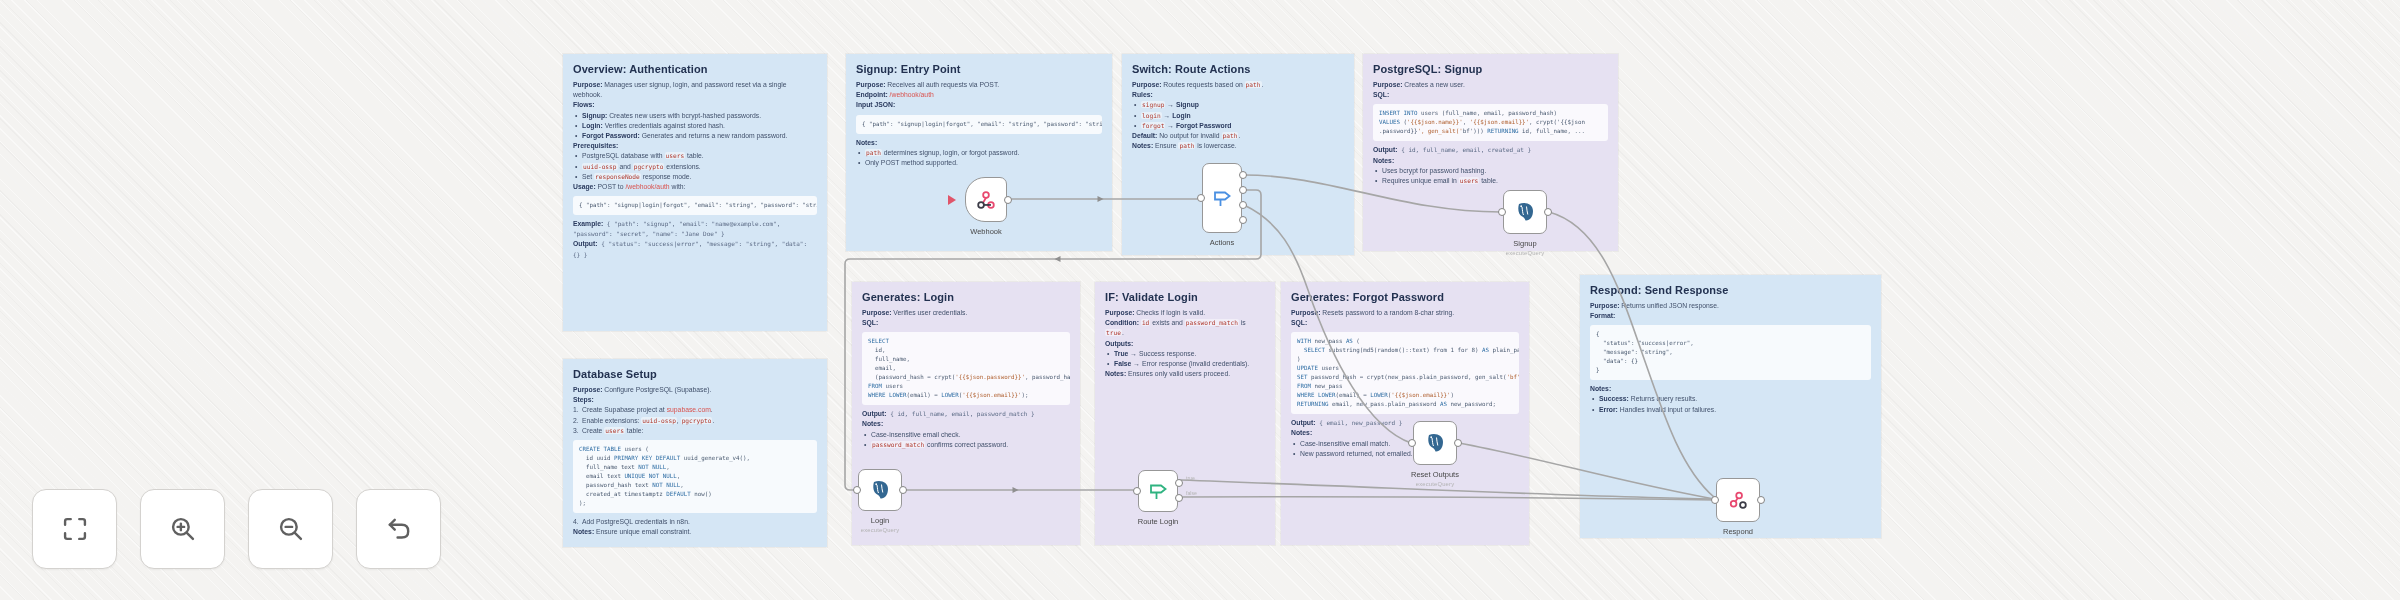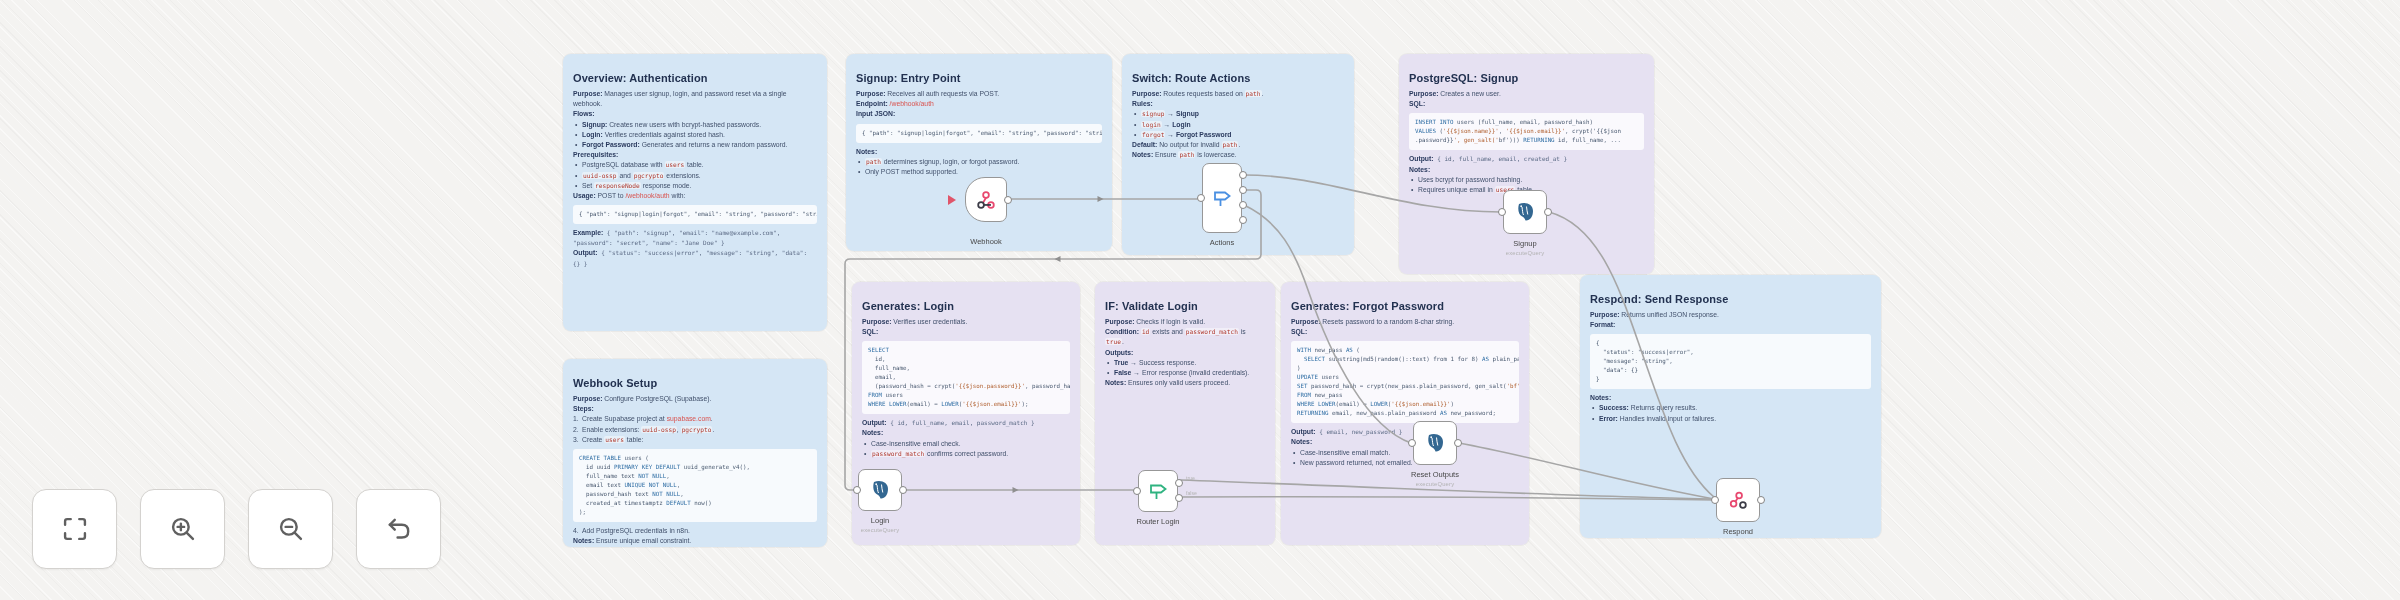--- a/index.html
+++ b/index.html
@@ -9,21 +9,21 @@
     background-color:#f4f3f1;
     background-image:
       repeating-linear-gradient(45deg, rgba(0,0,0,0.022) 0 1px, transparent 1px 17px),
       repeating-linear-gradient(45deg, rgba(255,255,255,0.5) 0 1px, transparent 1px 9px);
   }
   svg.edges { position:absolute; left:0; top:0; width:2400px; height:600px; pointer-events:none; }
   .edge { fill:none; stroke:#a6a6a6; stroke-width:1.6; }
   .arrow { fill:#8f8f8f; }
 
   
-  .note { position:absolute; border-radius:8px; padding:18px 10px; overflow:hidden; box-shadow:0 0 0 1px rgba(0,0,0,0.04); }
+  .note { position:absolute; border-radius:0; padding:9px 10px; overflow:hidden; box-shadow:0 0 0 1px rgba(0,0,0,0.04); }
   .note.blue   { background:#d5e6f5; }
   .note.purple { background:#e6e1f2; }
   .note-title { font-size:11px; font-weight:bold; color:#223150; margin-bottom:5px; letter-spacing:0.1px; }
   .line { font-size:6.8px; line-height:1.5; color:#41506b; }
   .line .b { font-weight:bold; color:#2a3a5e; }
   .line .code { font-family:"DejaVu Sans Mono", monospace; font-size:6.2px; color:#b03a2e; background:rgba(255,255,255,0.45); border-radius:2px; padding:0 1px; }
   .line .red { color:#d9534f; }
   .line .mu { color:#5b6a85; font-family:"DejaVu Sans Mono", monospace; font-size:6px; }
   .li { padding-left:9px; position:relative; }
   .li .bullet { position:absolute; left:2px; }
@@ -68,21 +68,21 @@
         <div class="line"><span class="b">Prerequisites:</span></div>
         <div class="line li"><span class="bullet">•</span><span>PostgreSQL database with </span><span class="code">users</span><span> table.</span></div>
         <div class="line li"><span class="bullet">•</span><span class="code">uuid-ossp</span><span> and </span><span class="code">pgcrypto</span><span> extensions.</span></div>
         <div class="line li"><span class="bullet">•</span><span>Set </span><span class="code">responseNode</span><span> response mode.</span></div>
         <div class="line"><span class="b">Usage:</span><span> POST to </span><span class="red">/webhook/auth</span><span> with:</span></div>
         <div class="codeblock"><div><span>{ "path": "signup|login|forgot", "email": "string", "password": "string", "name": "string" }</span></div></div>
         <div class="line"><span class="b">Example:</span><span class="mu"> { "path": "signup", "email": "name@example.com", "password": "secret", "name": "Jane Doe" }</span></div>
         <div class="line"><span class="b">Output:</span><span class="mu"> { "status": "success|error", "message": "string", "data": {} }</span></div>
       </div>
       <div class="note blue" style="left: 563px; top: 359px; width: 264px; height: 188px;">
-        <div class="note-title">Webhook Setup</div>
+        <div class="note-title">Database Setup</div>
         <div class="line"><span class="b">Purpose:</span><span> Configure PostgreSQL (Supabase).</span></div>
         <div class="line"><span class="b">Steps:</span></div>
         <div class="line num"><span class="bullet">1.</span><span>Create Supabase project at </span><span class="red">supabase.com</span><span>.</span></div>
         <div class="line num"><span class="bullet">2.</span><span>Enable extensions: </span><span class="code">uuid-ossp</span><span>, </span><span class="code">pgcrypto</span><span>.</span></div>
         <div class="line num"><span class="bullet">3.</span><span>Create </span><span class="code">users</span><span> table:</span></div>
         <div class="codeblock"><div><span class="k">CREATE</span><span> </span><span class="k">TABLE</span><span> users (</span></div><div><span>  id uuid </span><span class="k">PRIMARY</span><span> </span><span class="k">KEY</span><span> </span><span class="k">DEFAULT</span><span> uuid_generate_v4(),</span></div><div><span>  full_name text </span><span class="k">NOT</span><span> </span><span class="k">NULL</span><span>,</span></div><div><span>  email text </span><span class="k">UNIQUE</span><span> </span><span class="k">NOT</span><span> </span><span class="k">NULL</span><span>,</span></div><div><span>  password_hash text </span><span class="k">NOT</span><span> </span><span class="k">NULL</span><span>,</span></div><div><span>  created_at timestamptz </span><span class="k">DEFAULT</span><span> now()</span></div><div><span>);</span></div></div>
         <div class="line num"><span class="bullet">4.</span><span>Add PostgreSQL credentials in n8n.</span></div>
         <div class="line"><span class="b">Notes:</span><span> Ensure unique email constraint.</span></div>
       </div>
       <div class="note blue" style="left: 846px; top: 54px; width: 266px; height: 197px;">
@@ -98,21 +98,21 @@
       <div class="note blue" style="left: 1122px; top: 54px; width: 232px; height: 201px;">
         <div class="note-title">Switch: Route Actions</div>
         <div class="line"><span class="b">Purpose:</span><span> Routes requests based on </span><span class="code">path</span><span>.</span></div>
         <div class="line"><span class="b">Rules:</span></div>
         <div class="line li"><span class="bullet">•</span><span class="code">signup</span><span> → </span><span class="b">Signup</span></div>
         <div class="line li"><span class="bullet">•</span><span class="code">login</span><span> → </span><span class="b">Login</span></div>
         <div class="line li"><span class="bullet">•</span><span class="code">forgot</span><span> → </span><span class="b">Forgot Password</span></div>
         <div class="line"><span class="b">Default:</span><span> No output for invalid </span><span class="code">path</span><span>.</span></div>
         <div class="line"><span class="b">Notes:</span><span> Ensure </span><span class="code">path</span><span> is lowercase.</span></div>
       </div>
-      <div class="note purple" style="left: 1363px; top: 54px; width: 255px; height: 220px; margin-left: 36px;">
+      <div class="note purple" style="left: 1363px; top: 54px; width: 255px; height: 197px;">
         <div class="note-title">PostgreSQL: Signup</div>
         <div class="line"><span class="b">Purpose:</span><span> Creates a new user.</span></div>
         <div class="line"><span class="b">SQL:</span></div>
         <div class="codeblock"><div><span class="k">INSERT</span><span> </span><span class="k">INTO</span><span> users (full_name, email, password_hash)</span></div><div><span class="k">VALUES</span><span> (</span><span class="s">'{{$json.name}}'</span><span>, </span><span class="s">'{{$json.email}}'</span><span>, crypt('{{$json</span></div><div><span>.password}}</span><span class="s">', gen_salt('</span><span>bf'))) </span><span class="k">RETURNING</span><span> id, full_name, ...</span></div></div>
         <div class="line"><span class="b">Output:</span><span class="mu"> { id, full_name, email, created_at }</span></div>
         <div class="line"><span class="b">Notes:</span></div>
         <div class="line li"><span class="bullet">•</span><span>Uses bcrypt for password hashing.</span></div>
         <div class="line li"><span class="bullet">•</span><span>Requires unique email in </span><span class="code">users</span><span> table.</span></div>
       </div>
       <div class="note purple" style="left: 852px; top: 282px; width: 228px; height: 263px;">
@@ -178,21 +178,21 @@
                 <path d="M10 8 L7 13"></path>
               </g>
               <circle cx="5.5" cy="14.5" r="2.6" fill="none" stroke="#3b3b46" stroke-width="1.6"></circle>
               <circle cx="14.5" cy="14.5" r="2.6" fill="none" stroke="#e8486f" stroke-width="1.6"></circle>
               <path d="M8 14.5 L14.5 14.5" stroke="#3b3b46" stroke-width="1.6"></path>
             </svg>
           </span>
         </div>
         <div class="port" style="right: -5px; top: 18.5px;"></div>
         <div class="trig-arrow" style="left: -17px; top: 17.5px;"></div>
-        <div class="node-label" style="left: -49px; top: 60px;">Webhook</div>
+        <div class="node-label" style="left: -49px; top: 50px;">Webhook</div>
       </div>
       <div class="node-wrap" style="left: 1202px; top: 163px; width: 40px; height: 70px; position: absolute;">
         <div class="node" style="left: 0px; top: 0px; width: 40px; height: 70px;">
           <span style="display: flex;">
             <svg width="22" height="22" viewBox="0 0 22 22">
               <g fill="none" stroke="#4a90e2" stroke-width="1.8">
                 <path d="M4 5.5 H14 L18.5 9 L14 12.5 H4 Z"></path>
                 <path d="M9.5 12.5 V19"></path>
               </g>
             </svg>
@@ -246,21 +246,21 @@
                 <path d="M9.5 12.5 V19"></path>
               </g>
             </svg>
           </span>
         </div>
         <div class="port" style="left: -5px; top: 17px;"></div>
         <div class="port" style="right: -5px; top: 8.6px;"></div>
         <span class="port-label" style="left: 48px; top: 4.6px;">true</span>
         <div class="port" style="right: -5px; top: 24.14px;"></div>
         <span class="port-label" style="left: 48px; top: 20.14px;">false</span>
-        <div class="node-label" style="left: -50px; top: 47px;">Router Login</div>
+        <div class="node-label" style="left: -50px; top: 47px;">Route Login</div>
       </div>
       <div class="node-wrap" style="left: 1413px; top: 421px; width: 44px; height: 44px; position: absolute;">
         <div class="node" style="left: 0px; top: 0px; width: 44px; height: 44px;">
           <span style="display: flex;">
             <svg width="22" height="22" viewBox="0 0 22 22">
               <path d="M5 3 C12 0.5 19 3.5 19 10 C19 16 15.5 20 11.5 19.5 C10.8 17.2 9.8 16.2 7.8 15.2 C4.4 13.5 3.5 7.5 5 3 Z" fill="#336791"></path>
               <path d="M8 6 C8.5 9 8.5 12 9.5 14" stroke="#fff" stroke-width="1" fill="none"></path>
               <path d="M12.5 5.5 C13 8.5 13 11 13.8 13.5" stroke="#fff" stroke-width="1" fill="none"></path>
               <circle cx="7.2" cy="5.2" r="0.9" fill="#fff"></circle>
             </svg>

